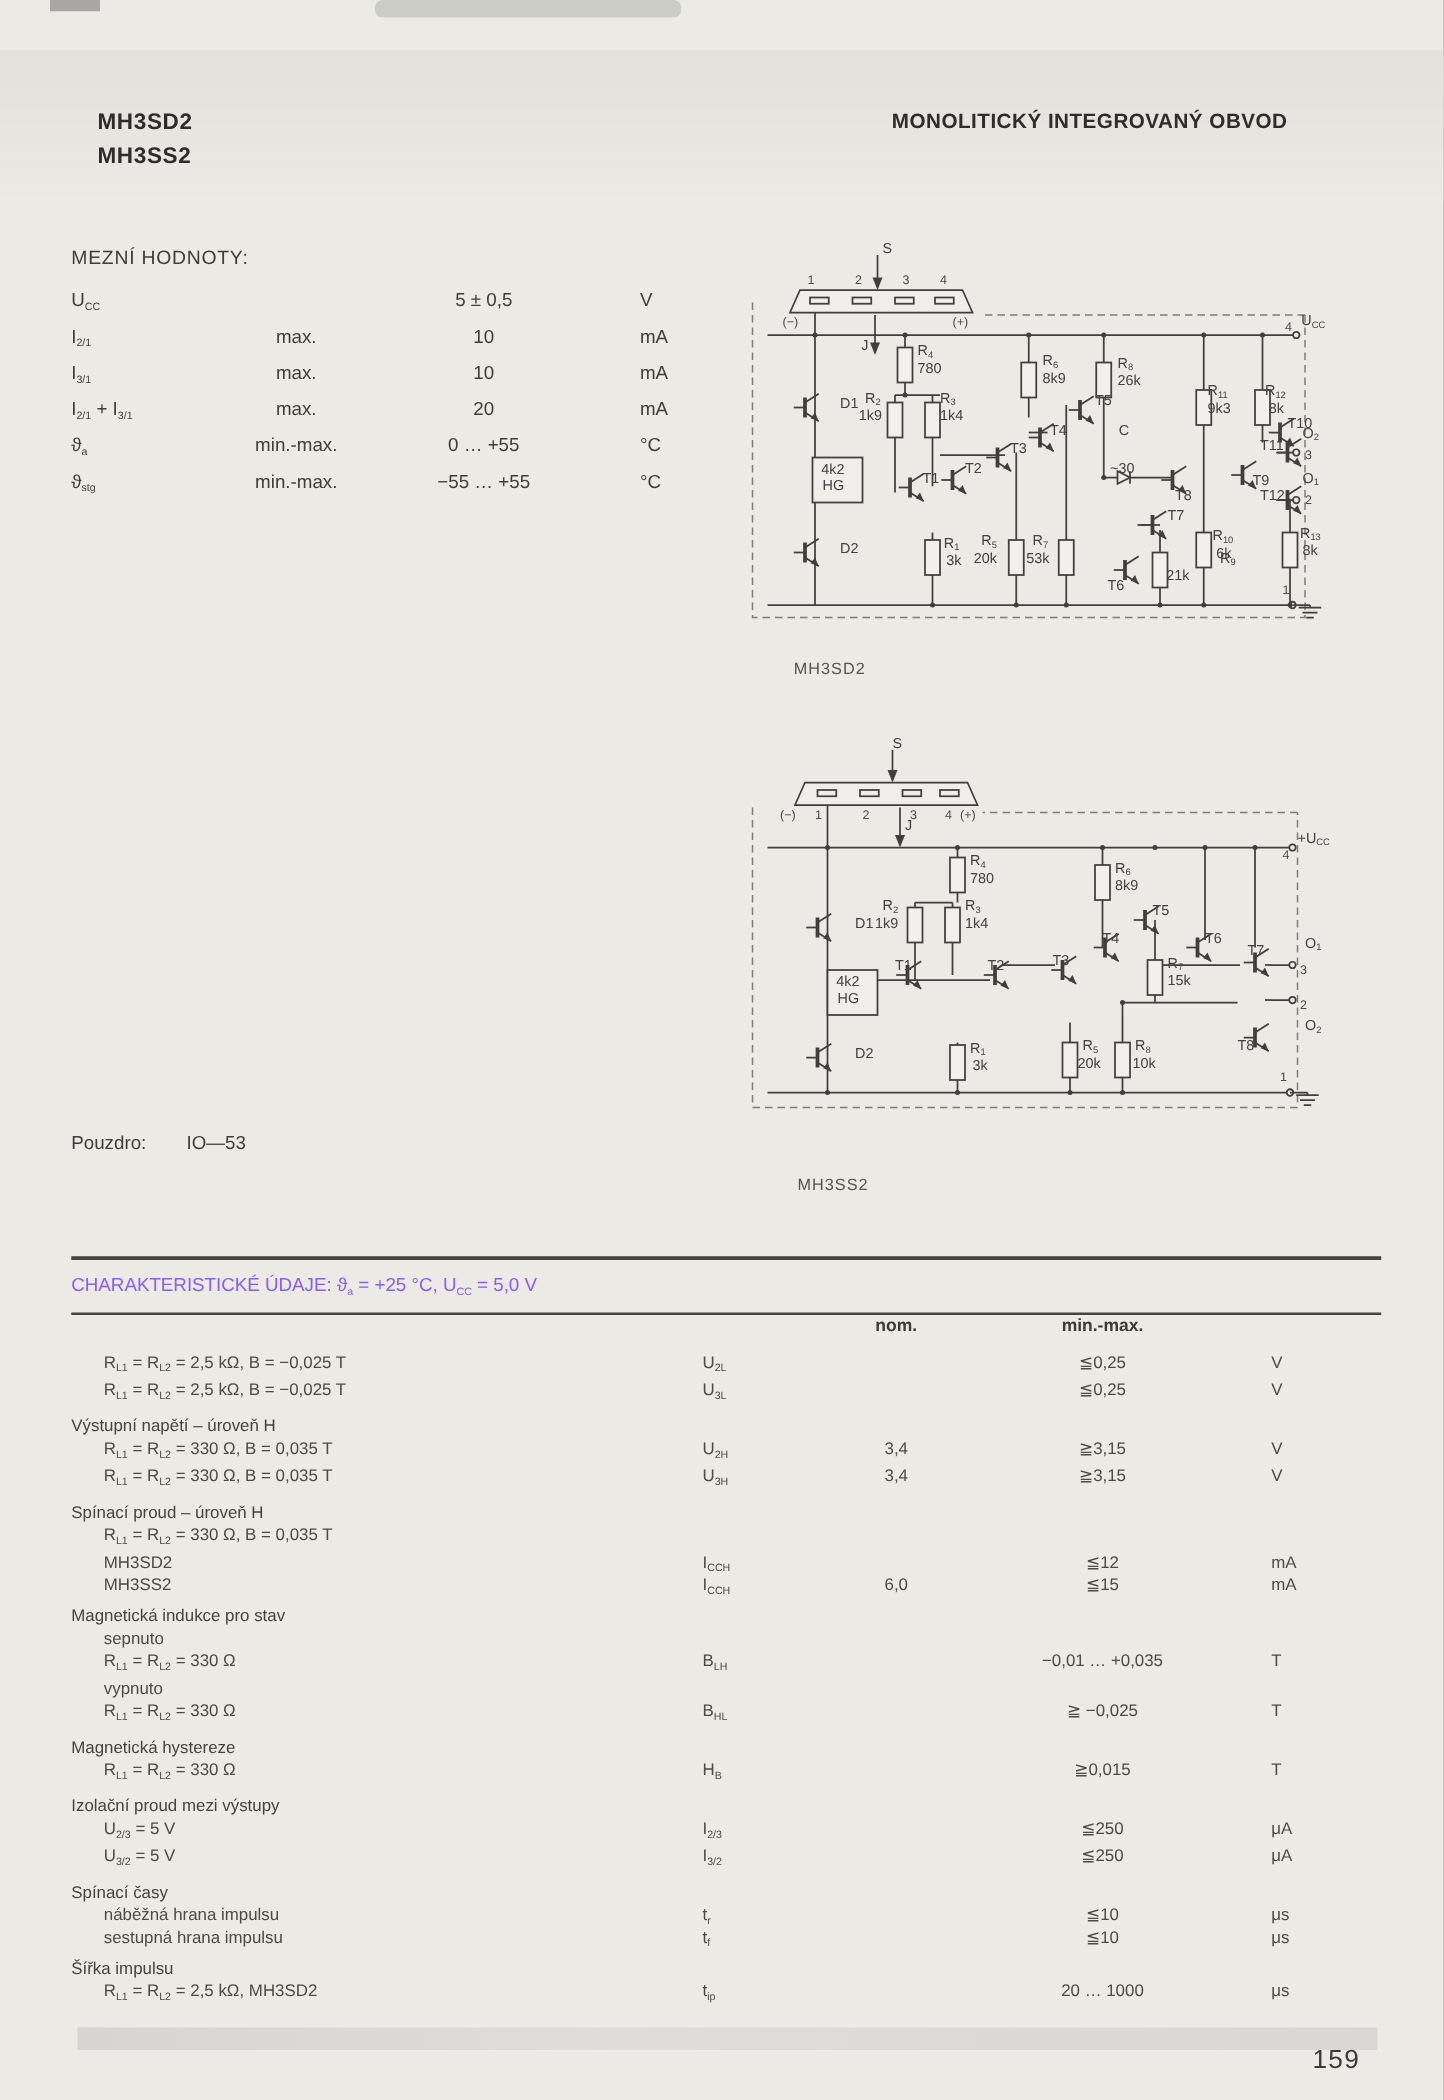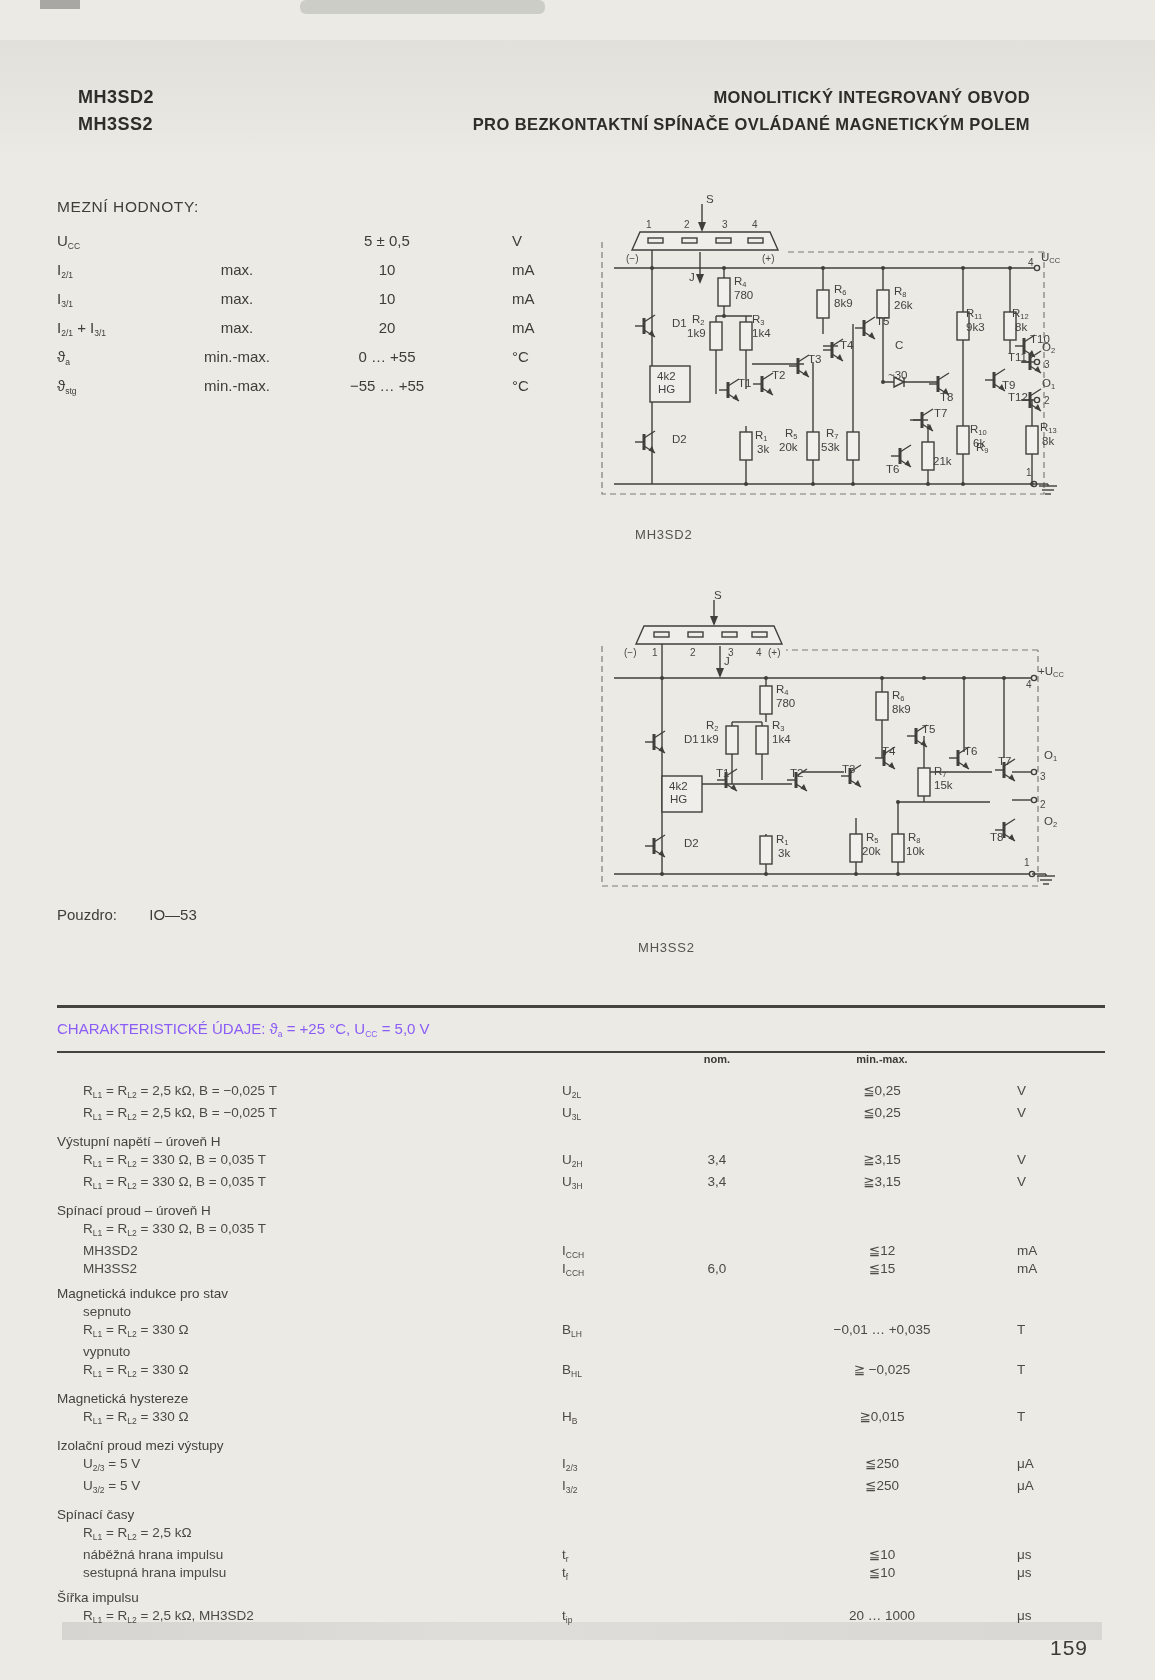--- a/index.html
+++ b/index.html
@@ -40,21 +40,21 @@
   .sch-caption{position:absolute;font-size:13px;letter-spacing:.8px;color:#55534e;}
   #caption-sd2{left:635px;top:527px;}
   #caption-ss2{left:638px;top:940px;}
   .package-note{position:absolute;left:57px;top:906px;font-size:15px;color:#3e3d38;}
   .package-note .val{margin-left:28px;}
   
   .chars{position:absolute;left:57px;top:1005px;width:1048px;}
   .rule-thick{height:3px;background:#45443f;}
   .rule-thin{height:2px;background:#45443f;margin-top:12px;}
   .chars-title{margin-top:12px;font-size:15px;color:#8b5cf6;}
-  .char-head{position:relative;height:27px;font-size:11px;font-weight:bold;color:#3b3a35;}
+  .char-head{position:relative;height:27px;font-size:14px;font-weight:bold;color:#3b3a35;}
   .char-head .c-nom,.char-row .c-nom{position:absolute;left:600px;width:120px;text-align:center;top:0;}
   .char-head .c-mm,.char-row .c-mm{position:absolute;left:725px;width:200px;text-align:center;top:0;}
   .char-rows{margin-top:2px;}
   .char-row{position:relative;min-height:18px;line-height:18px;font-size:13.5px;color:#4c4a45;}
   .char-row.group{margin-top:7px;color:#44433e;}
   .char-row .desc{display:inline-block;}
   .char-row.indent .desc{margin-left:26px;}
   .char-row .c-sym{position:absolute;left:505px;top:0;}
   .char-row .c-unit{position:absolute;left:960px;top:0;}
   
@@ -69,21 +69,20 @@
   <div class="scan-smudge1"></div>
   <div class="scan-smudge2"></div>
   <div class="scan-footer-bar"></div>
 
   <div class="part-numbers">
     <div>MH3SD2</div>
     <div>MH3SS2</div>
   </div>
   <div class="doc-title">
     <div>MONOLITICKÝ INTEGROVANÝ OBVOD</div>
-    <div>PRO BEZKONTAKTNÍ SPÍNAČE OVLÁDANÉ MAGNETICKÝM POLEM</div>
   </div>
 
   <div class="limits">
     <div class="limits-title">MEZNÍ HODNOTY:</div>
     <div class="limits-rows" id="limits-rows">
         <div class="lim-row">
           <span class="lim-sym">U<sub>CC</sub></span>
           <span class="lim-cond"></span>
           <span class="lim-val">5 ± 0,5</span>
           <span class="lim-unit">V</span>
@@ -461,21 +460,20 @@
         <div class="char-row indent"><span class="desc">sepnuto</span></div>
         <div class="char-row indent"><span class="desc">R<sub>L1</sub> = R<sub>L2</sub> = 330 Ω</span><span class="c-sym">B<sub>LH</sub></span><span class="c-mm">−0,01 … +0,035</span><span class="c-unit">T</span></div>
         <div class="char-row indent"><span class="desc">vypnuto</span></div>
         <div class="char-row indent"><span class="desc">R<sub>L1</sub> = R<sub>L2</sub> = 330 Ω</span><span class="c-sym">B<sub>HL</sub></span><span class="c-mm">≧ −0,025</span><span class="c-unit">T</span></div>
         <div class="char-row group"><span class="desc">Magnetická hystereze</span></div>
         <div class="char-row indent"><span class="desc">R<sub>L1</sub> = R<sub>L2</sub> = 330 Ω</span><span class="c-sym">H<sub>B</sub></span><span class="c-mm">≧0,015</span><span class="c-unit">T</span></div>
         <div class="char-row group"><span class="desc">Izolační proud mezi výstupy</span></div>
         <div class="char-row indent"><span class="desc">U<sub>2/3</sub> = 5 V</span><span class="c-sym">I<sub>2/3</sub></span><span class="c-mm">≦250</span><span class="c-unit">μA</span></div>
         <div class="char-row indent"><span class="desc">U<sub>3/2</sub> = 5 V</span><span class="c-sym">I<sub>3/2</sub></span><span class="c-mm">≦250</span><span class="c-unit">μA</span></div>
         <div class="char-row group"><span class="desc">Spínací časy</span></div>
-        <div class="char-row indent"><span class="desc">R<sub>L1</sub> = R<sub>L2</sub> = 2,5 kΩ</span></div>
         <div class="char-row indent"><span class="desc">náběžná hrana impulsu</span><span class="c-sym">t<sub>r</sub></span><span class="c-mm">≦10</span><span class="c-unit">μs</span></div>
         <div class="char-row indent"><span class="desc">sestupná hrana impulsu</span><span class="c-sym">t<sub>f</sub></span><span class="c-mm">≦10</span><span class="c-unit">μs</span></div>
         <div class="char-row group"><span class="desc">Šířka impulsu</span></div>
         <div class="char-row indent"><span class="desc">R<sub>L1</sub> = R<sub>L2</sub> = 2,5 kΩ, MH3SD2</span><span class="c-sym">t<sub>ip</sub></span><span class="c-mm">20 … 1000</span><span class="c-unit">μs</span></div>
       </div>
   </div>
 
   <div class="page-number">159</div>
 
 </div>

